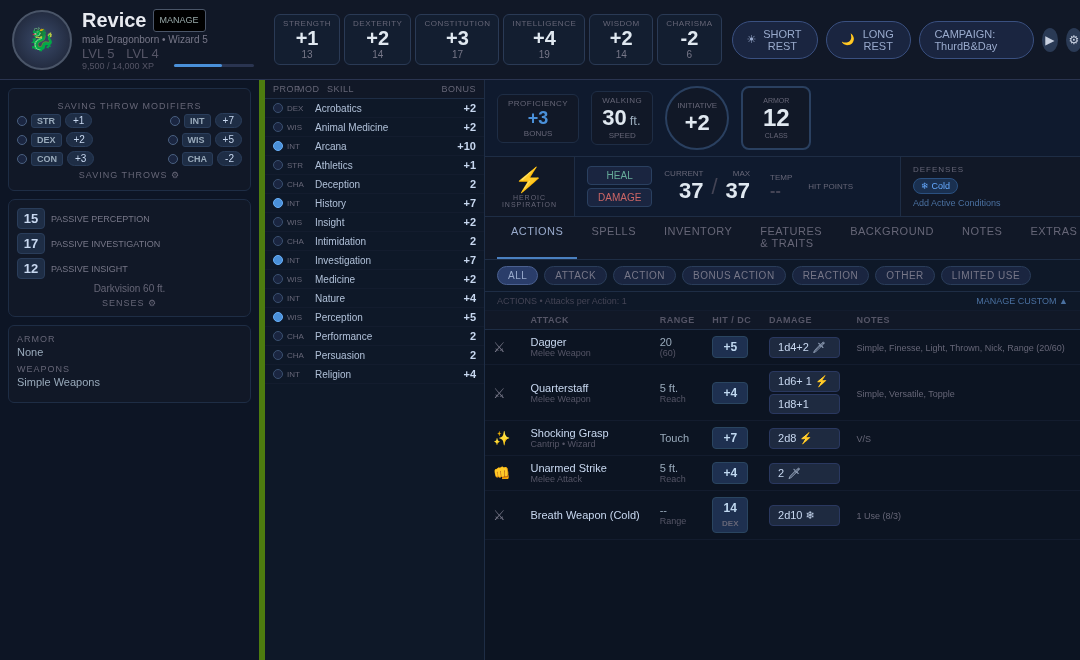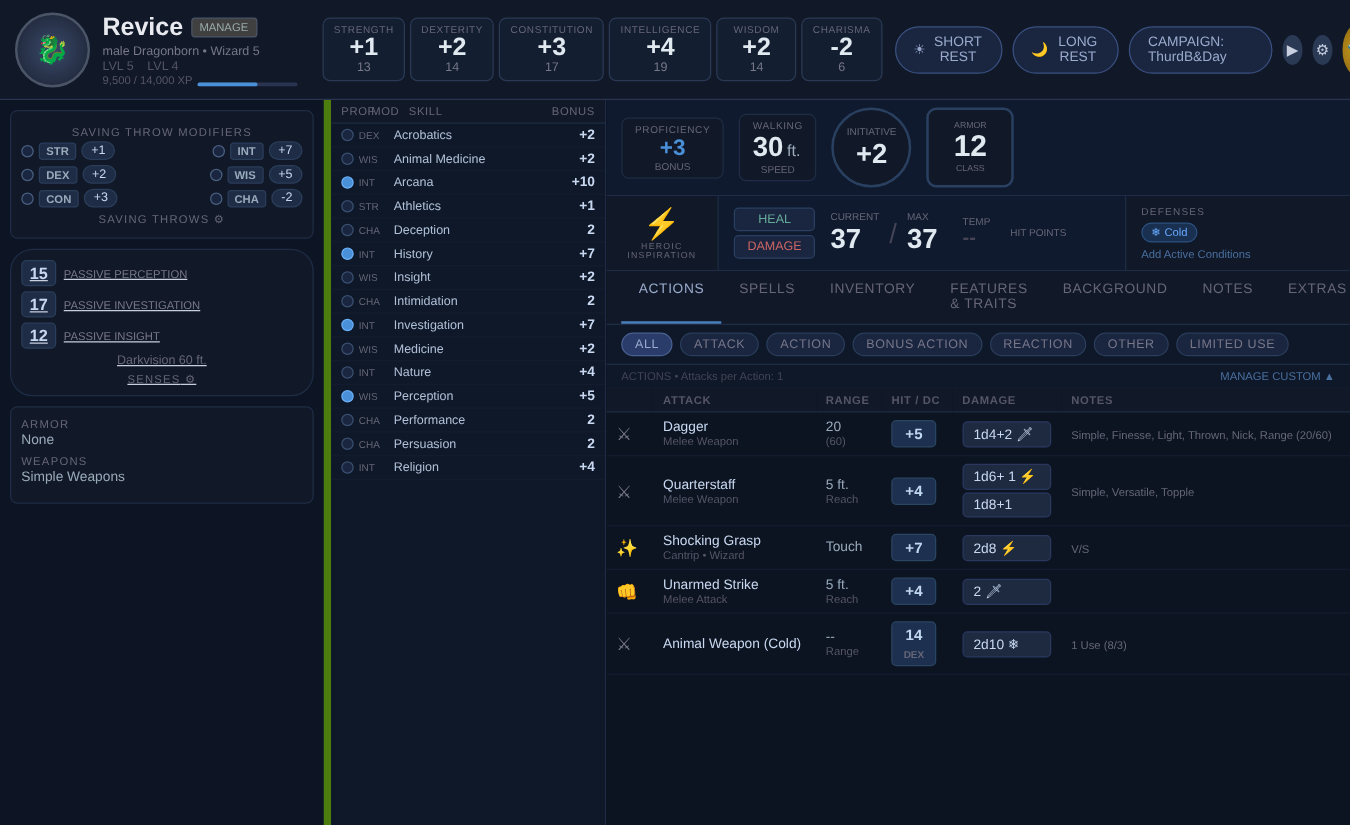--- a/index.html
+++ b/index.html
@@ -26,29 +26,29 @@
     .avatar-wrap {
       width: 60px; height: 60px;
       border-radius: 50%;
       border: 2px solid #4a5568;
       background: radial-gradient(circle, #3a4a6a, #1a2030);
       display: flex; align-items: center; justify-content: center;
       font-size: 22px; color: #aab;
       flex-shrink: 0;
     }
     .char-info { flex: 0 0 auto; }
-    .char-name { font-size: 20px; font-weight: bold; color: #e8eaf0; display: flex; align-items: center; gap: 6px; }
+    .char-name { font-size: 20px; font-weight: bold; color: #e8eaf0; display: flex; gap: 6px; }
     .manage-btn {
-      font-size: 9px; background: #404040; border: 1px solid #4a5568;
+      font-size: 9px; background: #000000; border: 1px solid #4a5568;
       color: #9aa; padding: 2px 6px; border-radius: 3px; cursor: pointer;
       text-transform: uppercase;
     }
     .char-sub { font-size: 10px; color: #778; margin-top: 2px; }
-    .char-lvl { font-size: 10px; color: #556; margin-top: 1px; }
-    .xp-bar-wrap { font-size: 9px; color: #556; display: flex; align-items: flex-end; gap: 4px; }
+    .char-lvl { font-size: 13px; color: #556; margin-top: 1px; }
+    .xp-bar-wrap { font-size: 9px; color: #556; display: flex; align-items: center; gap: 20px; }
     .xp-bar { width: 80px; height: 3px; background: #2a3450; border-radius: 2px; }
     .xp-fill { width: 60%; height: 100%; background: #4a90d9; border-radius: 2px; }
 
     .stats-row {
       display: flex; gap: 4px; margin-left: 10px;
     }
     .stat-box {
       background: #131e30;
       border: 1px solid #2a3a55;
       border-radius: 6px;
@@ -120,22 +120,22 @@
       padding: 1px 7px; font-size: 10px; color: #c8d8f0;
     }
     .saves-title {
       text-align: center; font-size: 9px; color: #667; text-transform: uppercase;
       letter-spacing: 1px; margin: 4px 0 2px;
     }
     .saves-gear { cursor: pointer; }
 
     
     .passive-section {
-      background: #111827; border: 1px solid #1e2d45; border-radius: 18px;
-      padding: 8px; margin-bottom: 8px; text-decoration: underline;
+      background: #111827; border: 1px solid #1e2d45; border-radius: 7px;
+      padding: 8px; margin-bottom: 8px;
     }
     .passive-row {
       display: flex; align-items: center; gap: 6px; margin-bottom: 4px;
     }
     .passive-num {
       background: #1e2d45; border: 1px solid #2a3d5a; border-radius: 4px;
       width: 28px; text-align: center; font-weight: bold; font-size: 13px; color: #c8d8f0;
       padding: 2px;
     }
     .passive-lbl { font-size: 9px; text-transform: uppercase; color: #778; }
@@ -241,21 +241,21 @@
     .heroic-label { font-size: 7px; color: #667; text-transform: uppercase; letter-spacing: 1px; }
     .heroic-icon { font-size: 24px; color: #c8a020; }
 
     .hp-section {
       flex: 1;
       display: flex;
       align-items: center;
       padding: 6px 12px;
       gap: 12px;
     }
-    .hp-box { display: flex; flex-direction: column; align-items: flex-start; }
+    .hp-box { display: flex; flex-direction: column; align-items: flex-end; }
     .hp-val { font-size: 22px; font-weight: bold; color: #e0e8f0; }
     .hp-slash { font-size: 22px; color: #445; }
     .heal-btn {
       background: #1a2540; border: 1px solid #2a4060;
       color: #6a9; padding: 3px 10px; border-radius: 4px;
       cursor: pointer; font-size: 10px; text-align: center;
     }
     .dmg-btn {
       background: #1a2540; border: 1px solid #2a4060;
       color: #c66; padding: 3px 10px; border-radius: 4px;
@@ -808,21 +808,21 @@
                     <span class="dmg-badge">2 🗡</span>
                   </div>
     </td>
     <td>
       <span class="notes-text"></span>
     </td>
   </tr>
               <tr>
     <td><span class="attack-icon">⚔</span></td>
     <td>
-      <div class="attack-name">Animal Weapon (Cold)</div>
+      <div class="attack-name">Breath Weapon (Cold)</div>
       <div class="attack-sub"></div>
     </td>
     <td>
       <div class="range-val">--</div>
       <div class="range-sub">Range</div>
     </td>
     <td>
       <span class="hit-badge">14<br><span style="font-size:8px;color:#667;">DEX</span></span>
     </td>
     <td>

